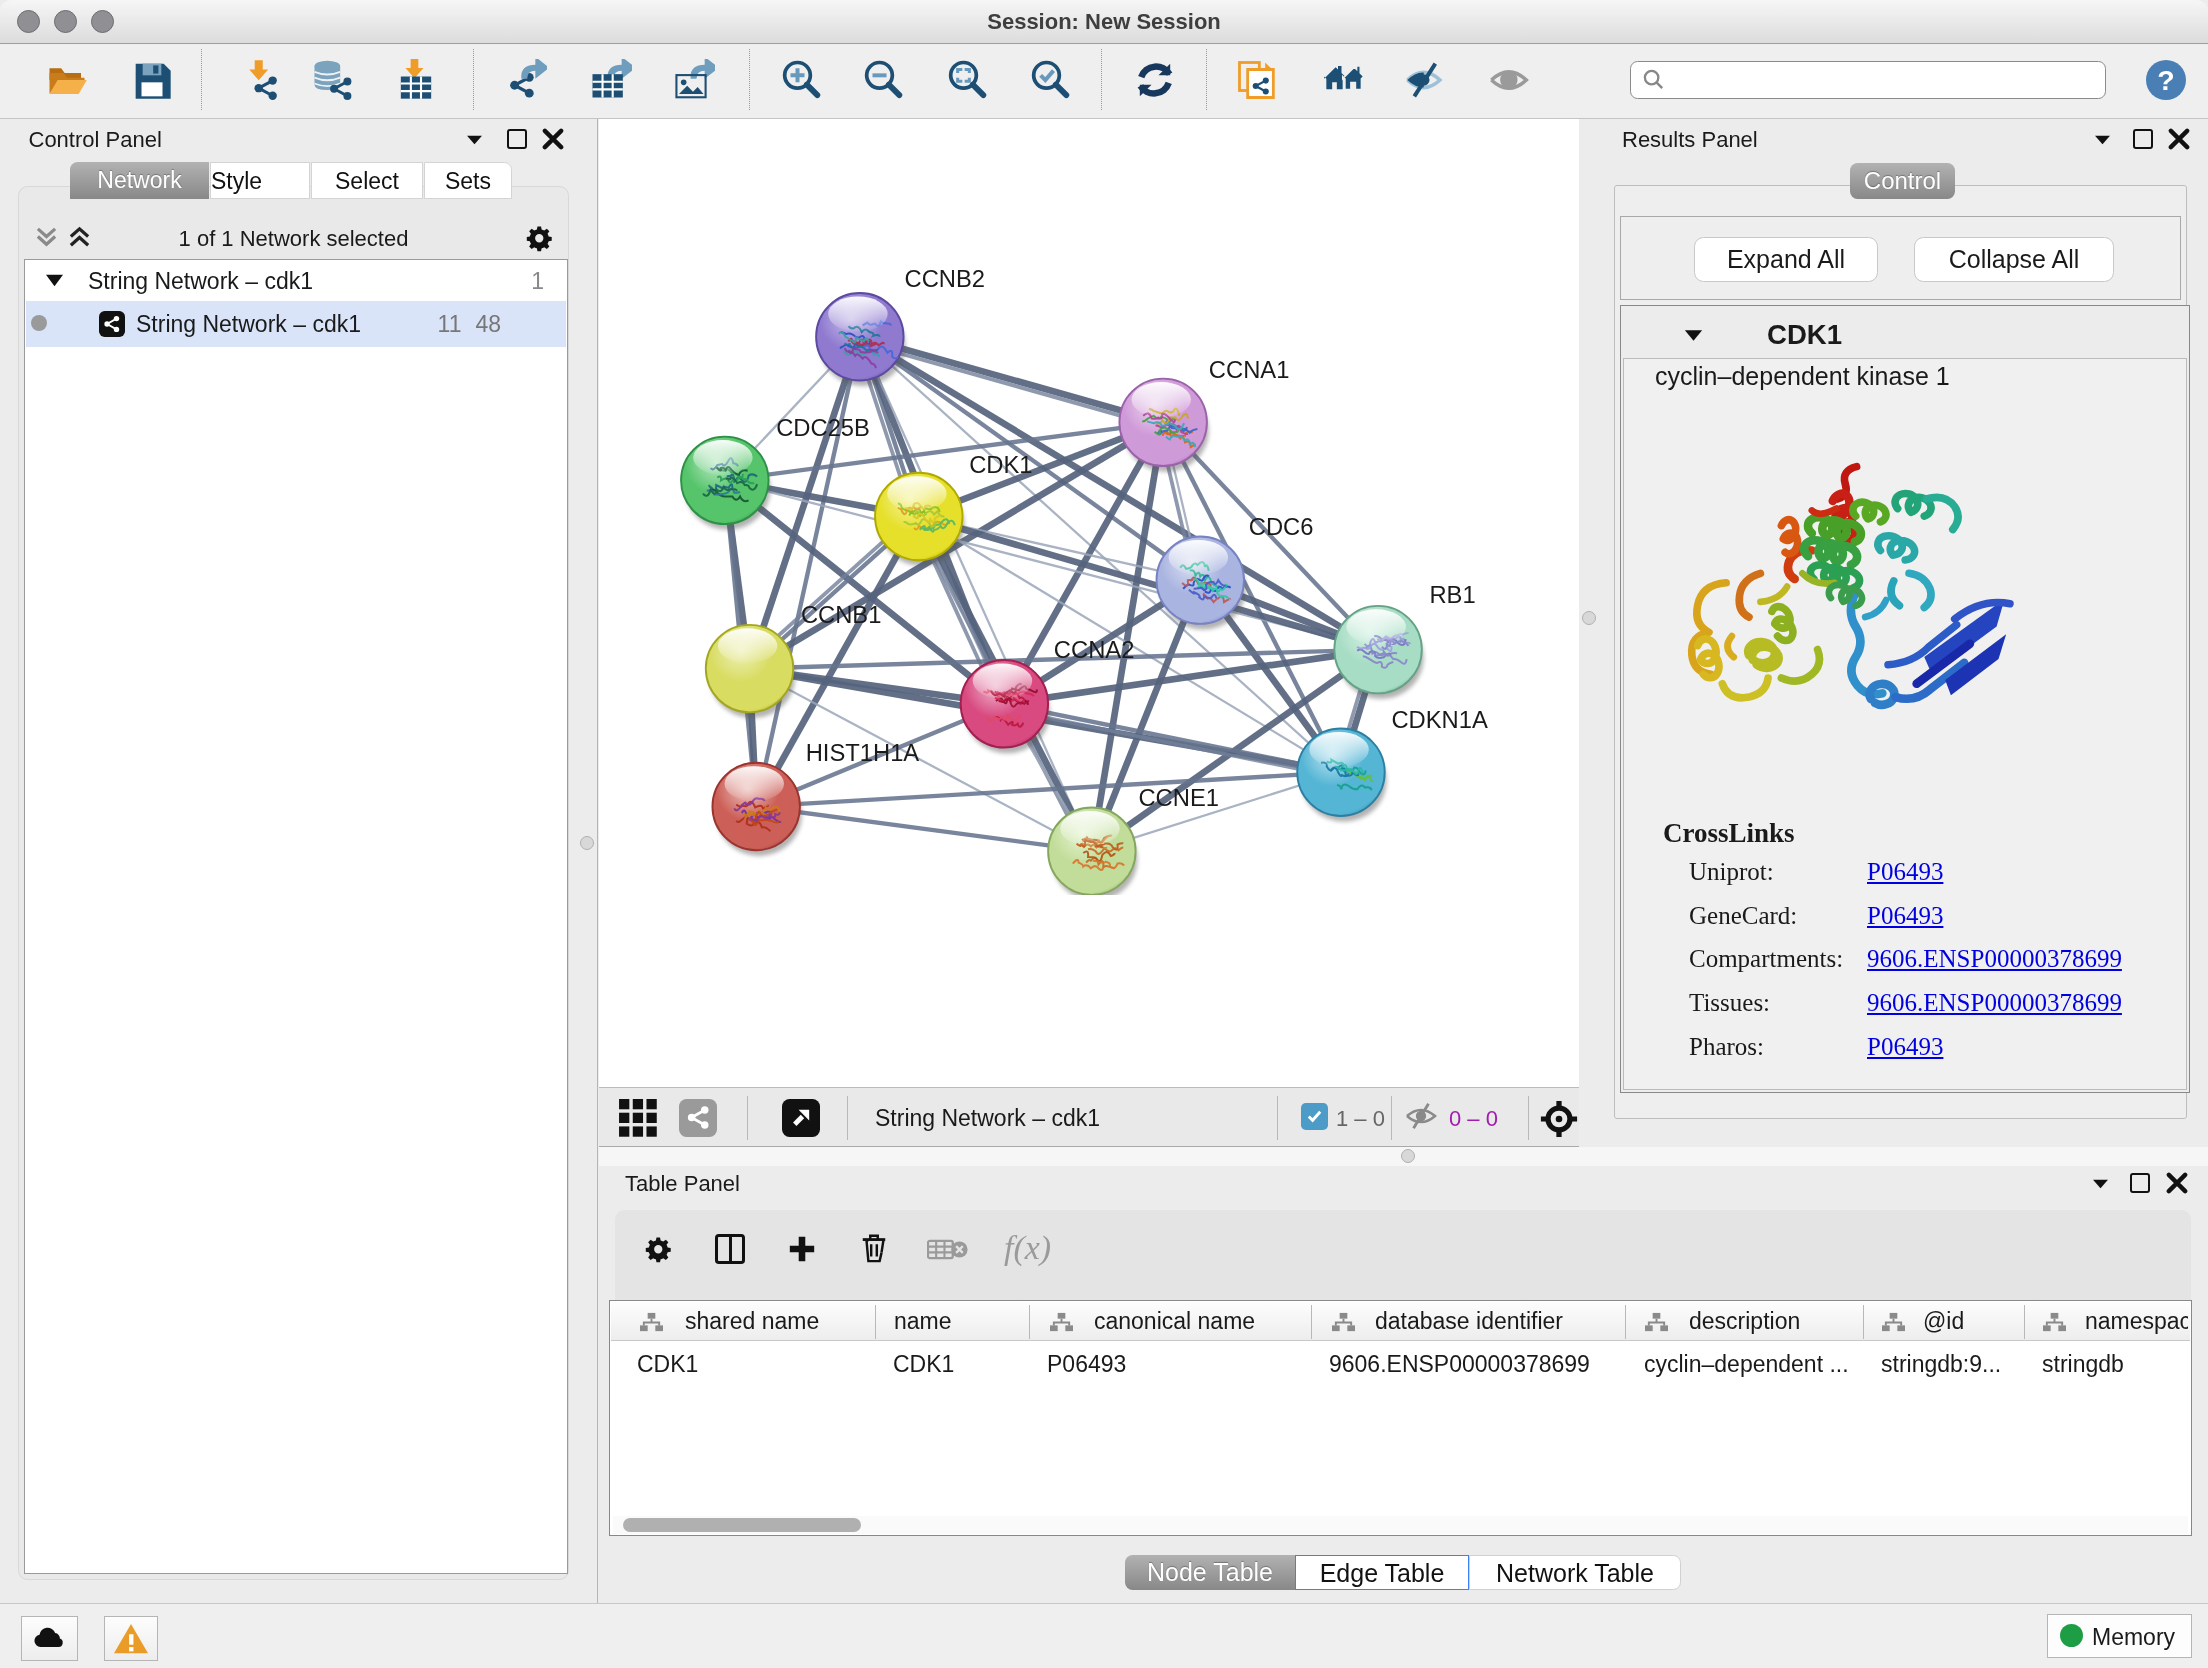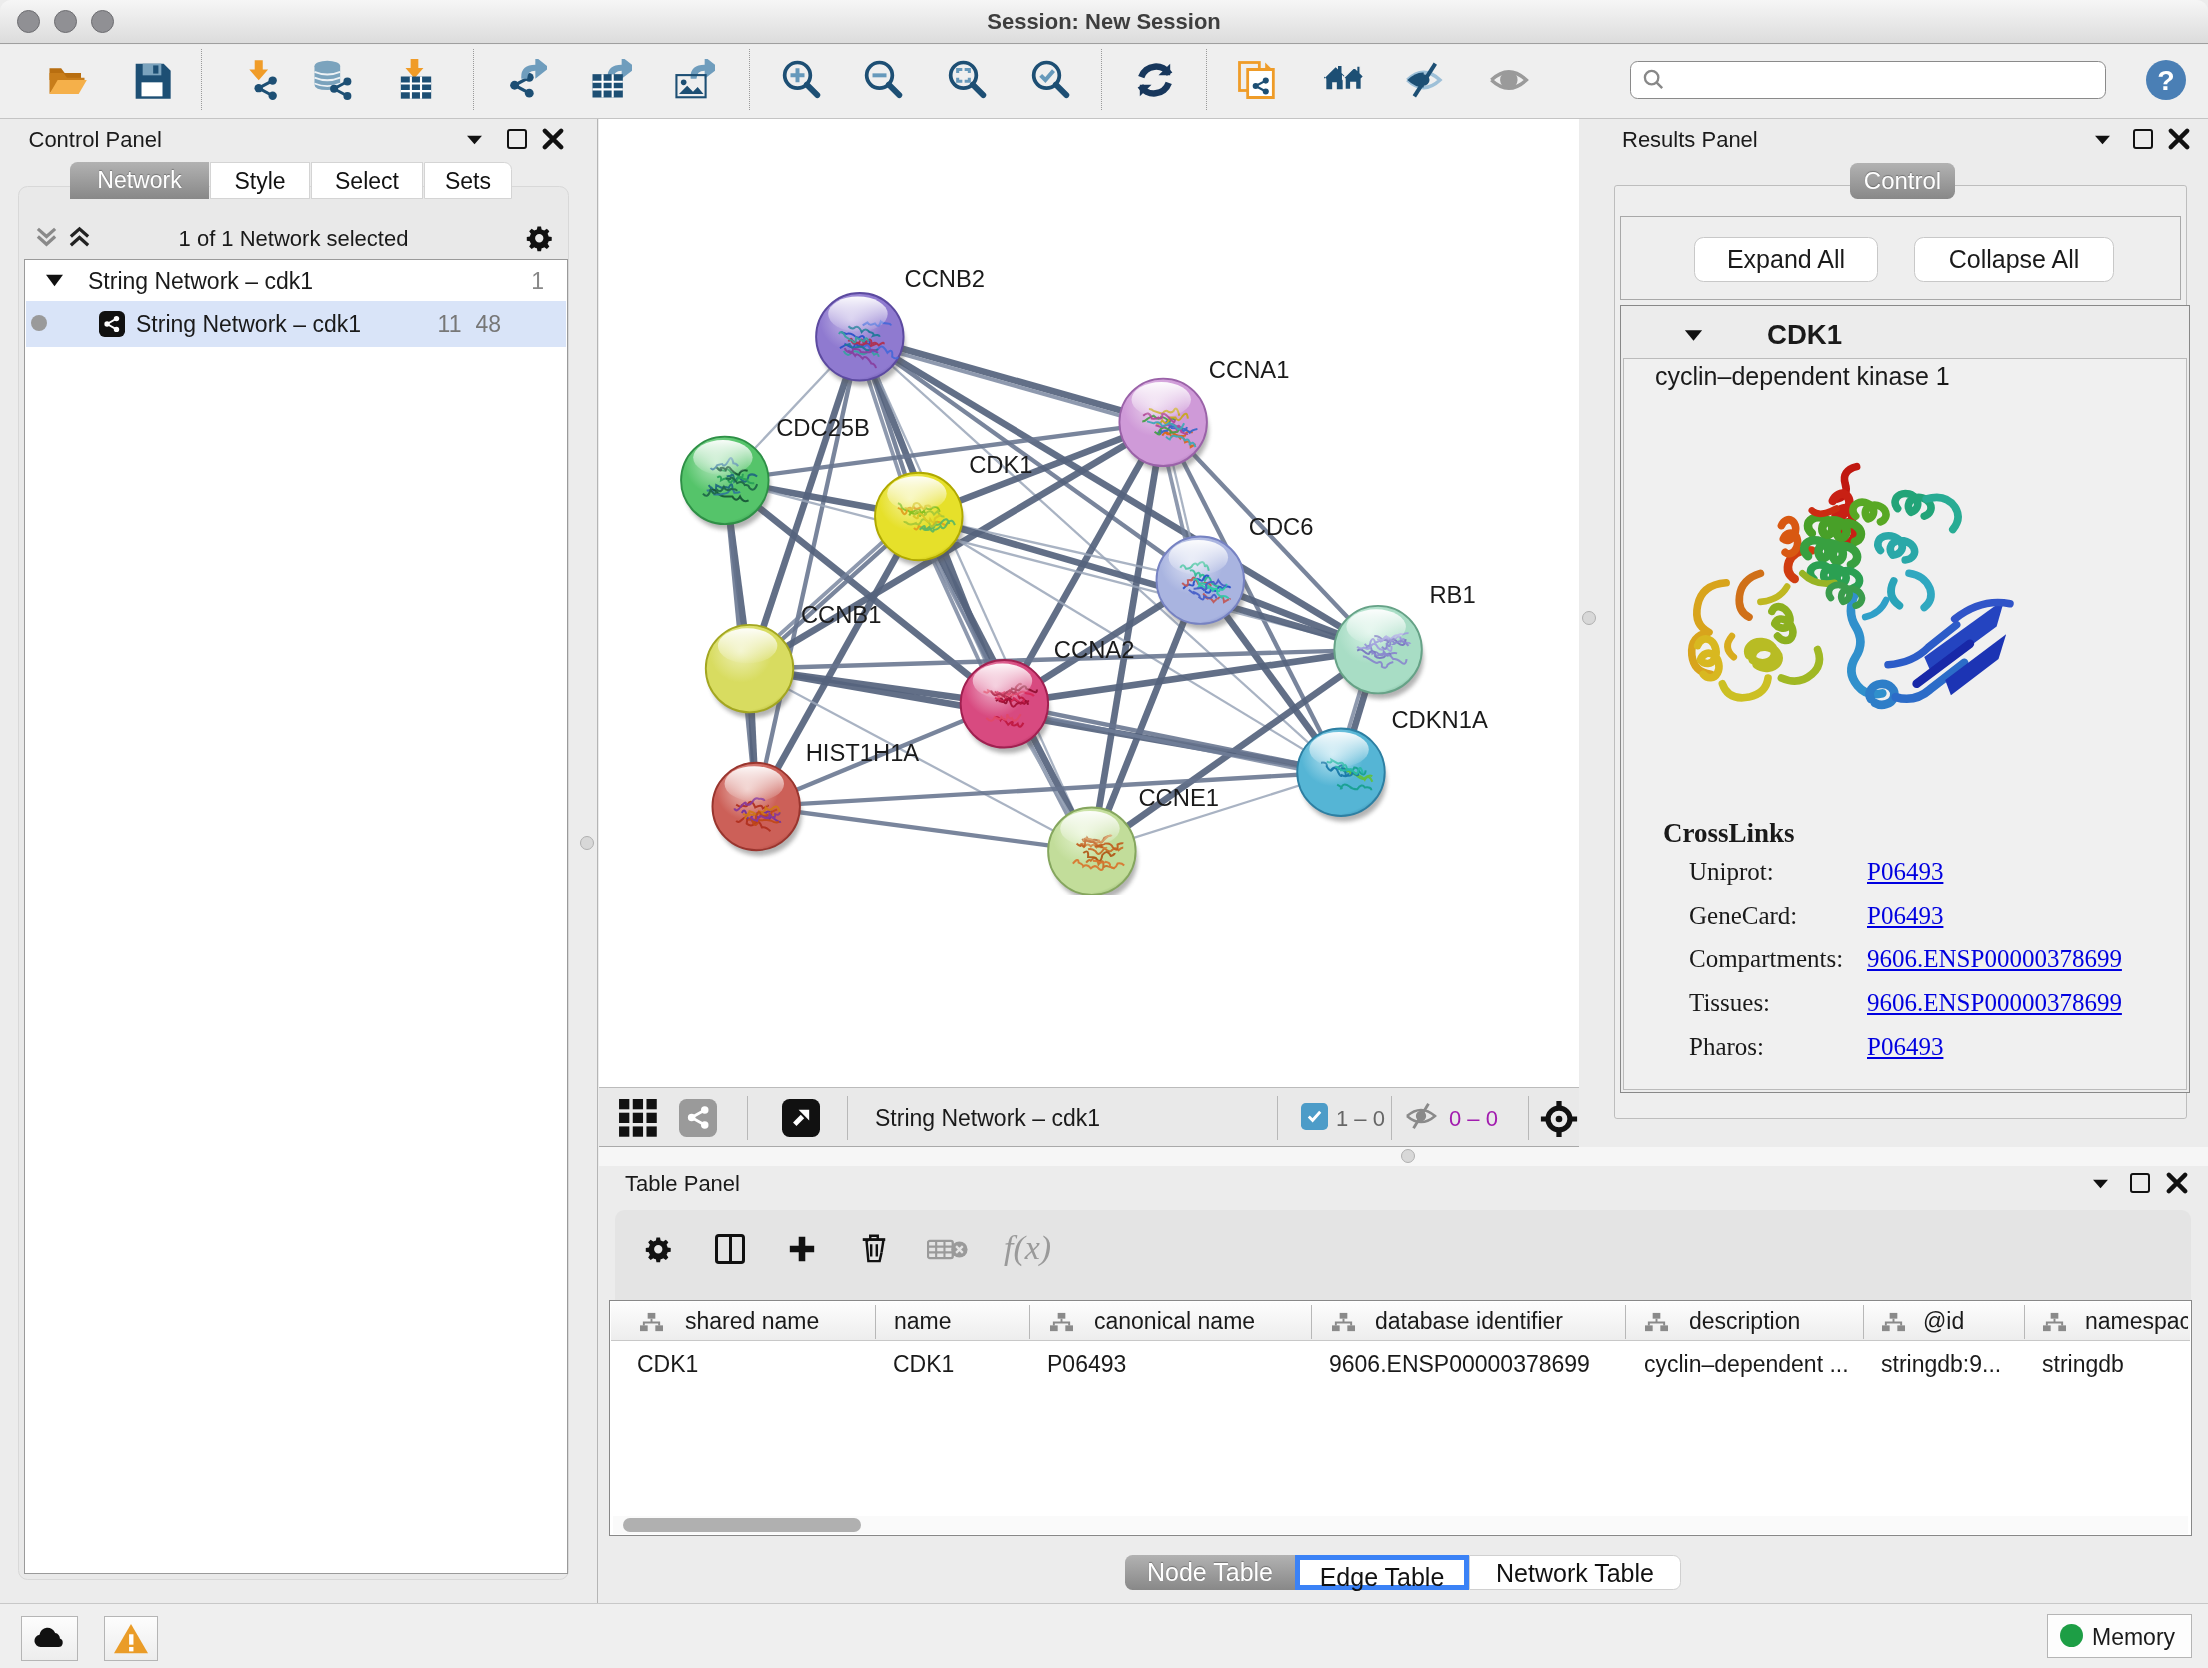--- a/index.html
+++ b/index.html
@@ -163,21 +163,21 @@
 <svg class="abs" style="left:463px;top:132px" width="23" height="15" viewBox="0 0 24 16">
     <path d="M4 4 h16 l-8 9 z" fill="#111"></path>
   </svg>
 <div class="abs" style="left:507px;top:129px;width:20px;height:20px;border:2.4px solid #111;border-radius:2.9px"></div>
 <svg class="abs" style="left:542px;top:128px" width="22" height="22" viewBox="0 0 23 23">
     <path d="M3 3 L20 20 M20 3 L3 20" stroke="#111" stroke-width="4.6" stroke-linecap="round"></path>
   </svg>
 
 <div class="abs" style="left:18px;top:186px;width:551px;height:1394px;background:#e9e9e9;border:1px solid #d8d8d8;border-radius:9.5px"></div>
 <div class="abs tabsel" style="left:70px;top:162px;width:139px;height:37px;border-radius:7.6px 0 0 0;font-size:23px;text-align:center;line-height:37px">Network</div>
-<div class="abs tabun" style="left:210px;top:162px;width:100px;height:37px;border:1px solid #d4d4d4;font-size:23px;text-align:center;line-height:36px">Style</div>
+<div class="abs tabun" style="left:210px;top:162px;width:100px;height:37px;border:1px solid #d4d4d4;font-size:23px;line-height:36px">Style</div>
 <div class="abs tabun" style="left:311px;top:162px;width:112px;height:37px;border:1px solid #d4d4d4;font-size:23px;text-align:center;line-height:36px">Select</div>
 <div class="abs tabun" style="left:424px;top:162px;width:88px;height:37px;border:1px solid #d4d4d4;border-radius:0 7.6px 0 0;font-size:23px;text-align:center;line-height:36px">Sets</div>
 
 <svg class="abs" style="left:34px;top:226px" width="25" height="23" viewBox="0 0 26 24">
     <path d="M4 3 l9 8 9 -8 M4 11 l9 8 9 -8" stroke="#8a8a8a" stroke-width="3.4" fill="none"></path>
   </svg>
 <svg class="abs" style="left:67px;top:226px" width="25" height="23" viewBox="0 0 26 24">
     <path d="M4 11 l9 -8 9 8 M4 20 l9 -8 9 8" stroke="#222" stroke-width="3.4" fill="none"></path>
   </svg>
 <div class="abs" style="left:18px;top:226px;width:551px;text-align:center;font-size:22px">1 of 1 Network selected</div>
@@ -728,21 +728,21 @@
 <div class="abs" style="left:893px;top:1351px;font-size:23px">CDK1</div>
 <div class="abs" style="left:1047px;top:1351px;font-size:23px">P06493</div>
 <div class="abs" style="left:1329px;top:1351px;font-size:23px">9606.ENSP00000378699</div>
 <div class="abs" style="left:1644px;top:1351px;font-size:23px">cyclin–dependent ...</div>
 <div class="abs" style="left:1881px;top:1351px;font-size:23px">stringdb:9...</div>
 <div class="abs" style="left:2042px;top:1351px;font-size:23px">stringdb</div>
 <div class="abs" style="left:613px;top:1516px;width:1575px;height:18px;background:#fafafa"></div>
 <div class="abs" style="left:623px;top:1518px;width:238px;height:14.3px;background:#b0b0b0;border-radius:7.6px"></div>
 
 <div class="abs tabsel" style="left:1125px;top:1555px;width:170px;height:35px;border-radius:7.6px 0 0 7.6px;font-size:25px;text-align:center;line-height:35px">Node Table</div>
-<div class="abs tabun" style="left:1295px;top:1555px;width:174px;height:35px;border:5px solid #3b82f6;font-size:25px;text-align:center;line-height:34px">Edge Table</div>
+<div class="abs tabun" style="left:1295px;top:1555px;width:174px;height:35px;border:1px solid #3b82f6;font-size:25px;text-align:center;line-height:34px">Edge Table</div>
 <div class="abs tabun" style="left:1469px;top:1555px;width:212px;height:35px;border:1px solid #d0d0d0;border-radius:0 7.6px 7.6px 0;font-size:25px;text-align:center;line-height:34px">Network Table</div>
 
 <div class="abs" style="left:0;top:1603px;width:2208px;height:66px;background:#efefef;border-top:1px solid #c8c8c8"></div>
 <div class="abs" style="left:21px;top:1616px;width:57px;height:45px;background:linear-gradient(#fdfdfd,#ededed);border:1px solid #b5b5b5"></div>
 <svg class="abs" style="left:31px;top:1626px" width="36" height="25" viewBox="0 0 38 26">
     <path d="M10 22 a6.5 6.5 0 0 1 -1 -12.9 a8.5 8.5 0 0 1 16.5 -1.8 a5.5 5.5 0 0 1 5 5.8 a4.6 4.6 0 0 1 -1.5 8.9 z" fill="#111"></path>
   </svg>
 <div class="abs" style="left:104px;top:1616px;width:54px;height:45px;background:linear-gradient(#fdfdfd,#ededed);border:1px solid #b5b5b5"></div>
 <svg class="abs" style="left:112px;top:1622px" width="38" height="34" viewBox="0 0 40 36">
     <path d="M20 2 L38 33 H2 z" fill="#ea9c28"></path>

